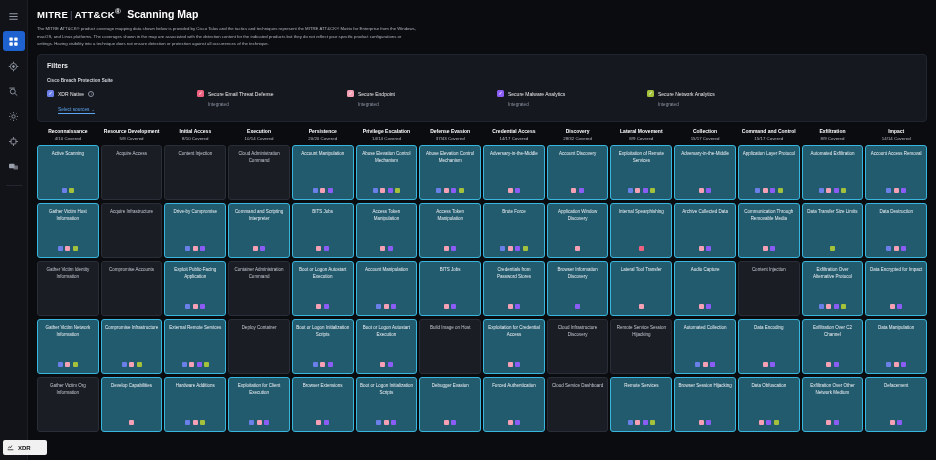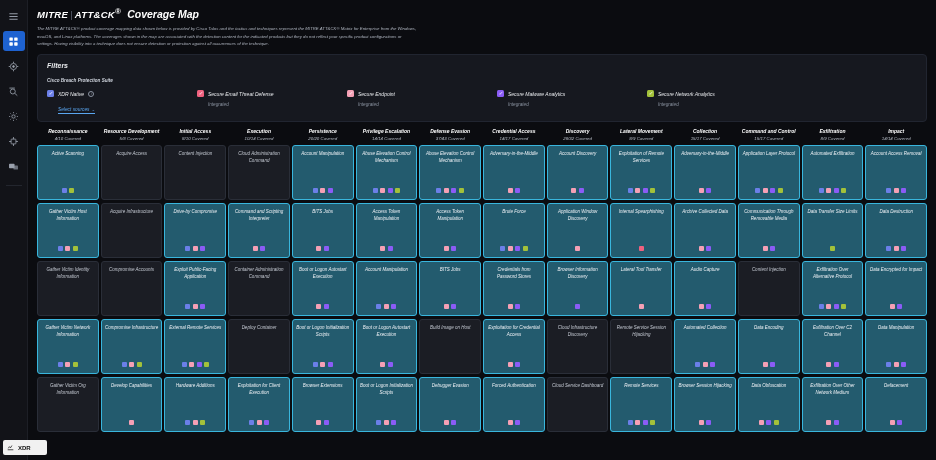--- a/index.html
+++ b/index.html
@@ -34,21 +34,21 @@
     position: absolute; left: 3px; bottom: 5px;
     width: 44px; height: 15px;
     background: #f1f1f1; color: #111;
     border-radius: 2px;
     display: flex; align-items: center; gap: 3px;
     padding-left: 3px;
     font-size: 6px; font-weight: bold;
   }
 
   
-  .main { flex: 1; overflow: hidden; padding: 7px 9px 4px 9px; font-style: italic; }
+  .main { flex: 1; overflow: hidden; padding: 7px 9px 4px 9px; }
 
   .titlebar { display: flex; align-items: baseline; gap: 6px; }
   .mitre-logo {
     font-size: 9.5px; font-weight: bold; letter-spacing: .3px; color: #ffffff;
   }
   .mitre-logo .bar { color: #5a6070; margin: 0 2px; font-weight: normal; }
   .page-title { font-size: 10.5px; font-weight: bold; color: #ffffff; }
 
   .blurb {
     margin-top: 5px;
@@ -178,21 +178,21 @@
       <span>XDR</span>
     </div>
   </nav>
 
   <div class="main">
 
     <div class="titlebar">
       <span class="mitre-logo">
         <span>MITRE</span><span class="bar">|</span><span>ATT&amp;CK</span><sup>®</sup>
       </span>
-      <span class="page-title">Coverage Map</span>
+      <span class="page-title">Scanning Map</span>
     </div>
 
     <p class="blurb">The MITRE ATT&amp;CK® product coverage mapping data shown below is provided by Cisco Talos and the tactics and techniques represent the MITRE ATT&amp;CK® Matrix for Enterprise from the Windows, macOS, and Linux platforms. The coverages shown in the map are associated with the detection content for the indicated products but they do not reflect your specific product configurations or settings. Having visibility into a technique does not ensure detection or protection against all occurrences of the technique.</p>
 
     <section class="filters">
       <div class="filters-title">Filters</div>
       <div class="filters-sub">Cisco Breach Protection Suite</div>
       <div class="filter-row" id="filter-row">
           <div class="filter-item"><div class="filter-head">
               <span class="cbx" style="background: rgb(107, 127, 232);"></span>

